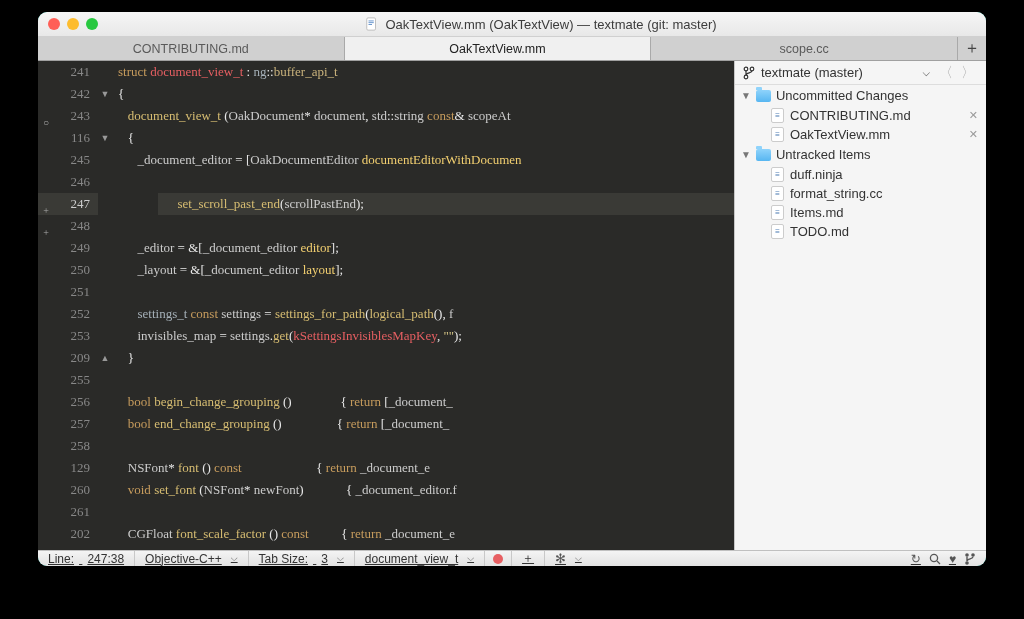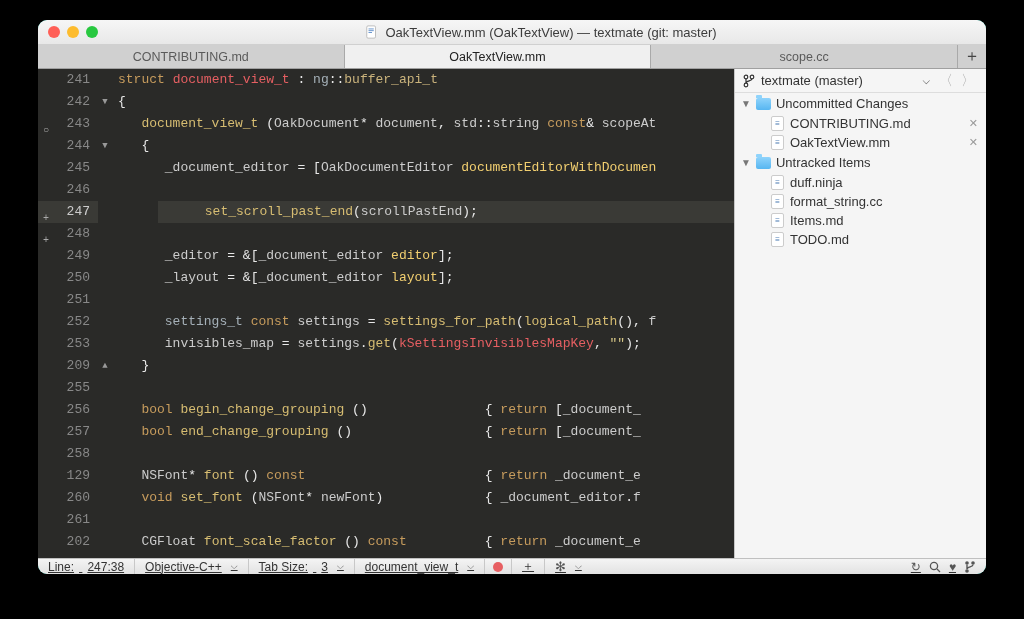--- a/index.html
+++ b/index.html
@@ -1,37 +1,37 @@
 <!DOCTYPE html>
 <html><head>
 <meta charset="utf-8">
 <style>
 * { margin:0; padding:0; box-sizing:border-box; }
 html,body { width:1024px; height:619px; background:#000; font-family:-apple-system,BlinkMacSystemFont,"Helvetica Neue",sans-serif; font-size:13px; overflow:hidden; }
-.window { position:absolute; left:38px; top:20px; width:948px; height:554px; background:#14b8a6; border-radius:9px; box-shadow:0 20px 50px rgba(0,0,0,.5); display:flex; flex-direction:column; overflow:hidden; }
+.window { position:absolute; left:38px; top:12px; width:948px; height:554px; background:#14b8a6; border-radius:9px; box-shadow:0 20px 50px rgba(0,0,0,.5); display:flex; flex-direction:column; overflow:hidden; }
 
 
 .titlebar { height:25px; background:linear-gradient(#f6f6f6,#e8e8e8); border-bottom:1px solid #d0d0d0; display:flex; align-items:center; padding:0 10px; gap:8px; }
 .traffic { display:flex; gap:7px; }
 .light { width:12px; height:12px; border-radius:50%; }
 .red { background:#ff5f57; } .yellow { background:#fdbc2e; } .green { background:#28c840; }
 .title-wrap { flex:1; display:flex; align-items:center; justify-content:center; gap:6px; color:#3c3c3c; }
 .title-icon { width:14px; height:14px; display:inline-flex; }
 
 
 .tabbar { height:24px; background:#d0d0d0; display:flex; border-bottom:1px solid #a0a0a0; }
 .tab { flex:1; display:flex; align-items:center; justify-content:center; border-right:1px solid #a9a9a9; color:#5a5a5a; font-size:12.5px; cursor:default; }
 .tab.active { background:#f0f0f0; color:#222; }
 .tab-plus { width:28px; display:flex; align-items:center; justify-content:center; color:#444; font-size:16px; }
 
 
 .split { flex:1; display:flex; overflow:hidden; }
 
 
-.editor { flex:1; display:flex; background:#2a2a28; color:#ccc; font-family:Liberation Mono, monospace; font-size:13px; line-height:22px; overflow:hidden; }
+.editor { flex:1; display:flex; background:#2a2a28; color:#ccc; font-family:Liberation Serif, serif; font-size:13px; line-height:22px; overflow:hidden; }
 .gutter { width:60px; background:#2a2a28; border-right:0; text-align:right; color:#888; }
 .gutter .ln { height:22px; padding-right:8px; position:relative; display:block; color:#888; }
 .gutter .ln.cur { background:#3a3a36; color:#ccc; }
 .gutter .mark { position:absolute; left:4px; top:7px; width:7px; height:7px; }
 .fold-col { width:14px; background:#2a2a28; }
 .fold-col .fc { height:22px; display:flex; align-items:center; justify-content:center; color:#999; font-size:9px; }
 .code { flex:1; background:#2a2a28; white-space:pre; padding-left:6px; overflow:hidden; }
 .code .cl { height:22px; display:block; }
 .code .cl.cur { background:#3a3a36;margin-left:40px; }
 .kw { color:#c79c5d; }   
@@ -106,21 +106,21 @@
       </div>
     <div class="tab-plus">＋</div>
   </div>
 
   <div class="split">
     <div class="editor">
       <div class="gutter" id="gutter">
           <span class="ln">241</span>
           <span class="ln">242</span>
           <span class="ln">243<span class="mark" style="color: rgb(170, 170, 170); font-size: 10px;">○</span></span>
-          <span class="ln">244</span>
+          <span class="ln">116</span>
           <span class="ln">245</span>
           <span class="ln">246</span>
           <span class="ln cur">247<span class="mark" style="color: rgb(170, 170, 170); font-size: 10px;">+</span></span>
           <span class="ln">248<span class="mark" style="color: rgb(170, 170, 170); font-size: 10px;">+</span></span>
           <span class="ln">249</span>
           <span class="ln">250</span>
           <span class="ln">251</span>
           <span class="ln">252</span>
           <span class="ln">253</span>
           <span class="ln">209</span>

